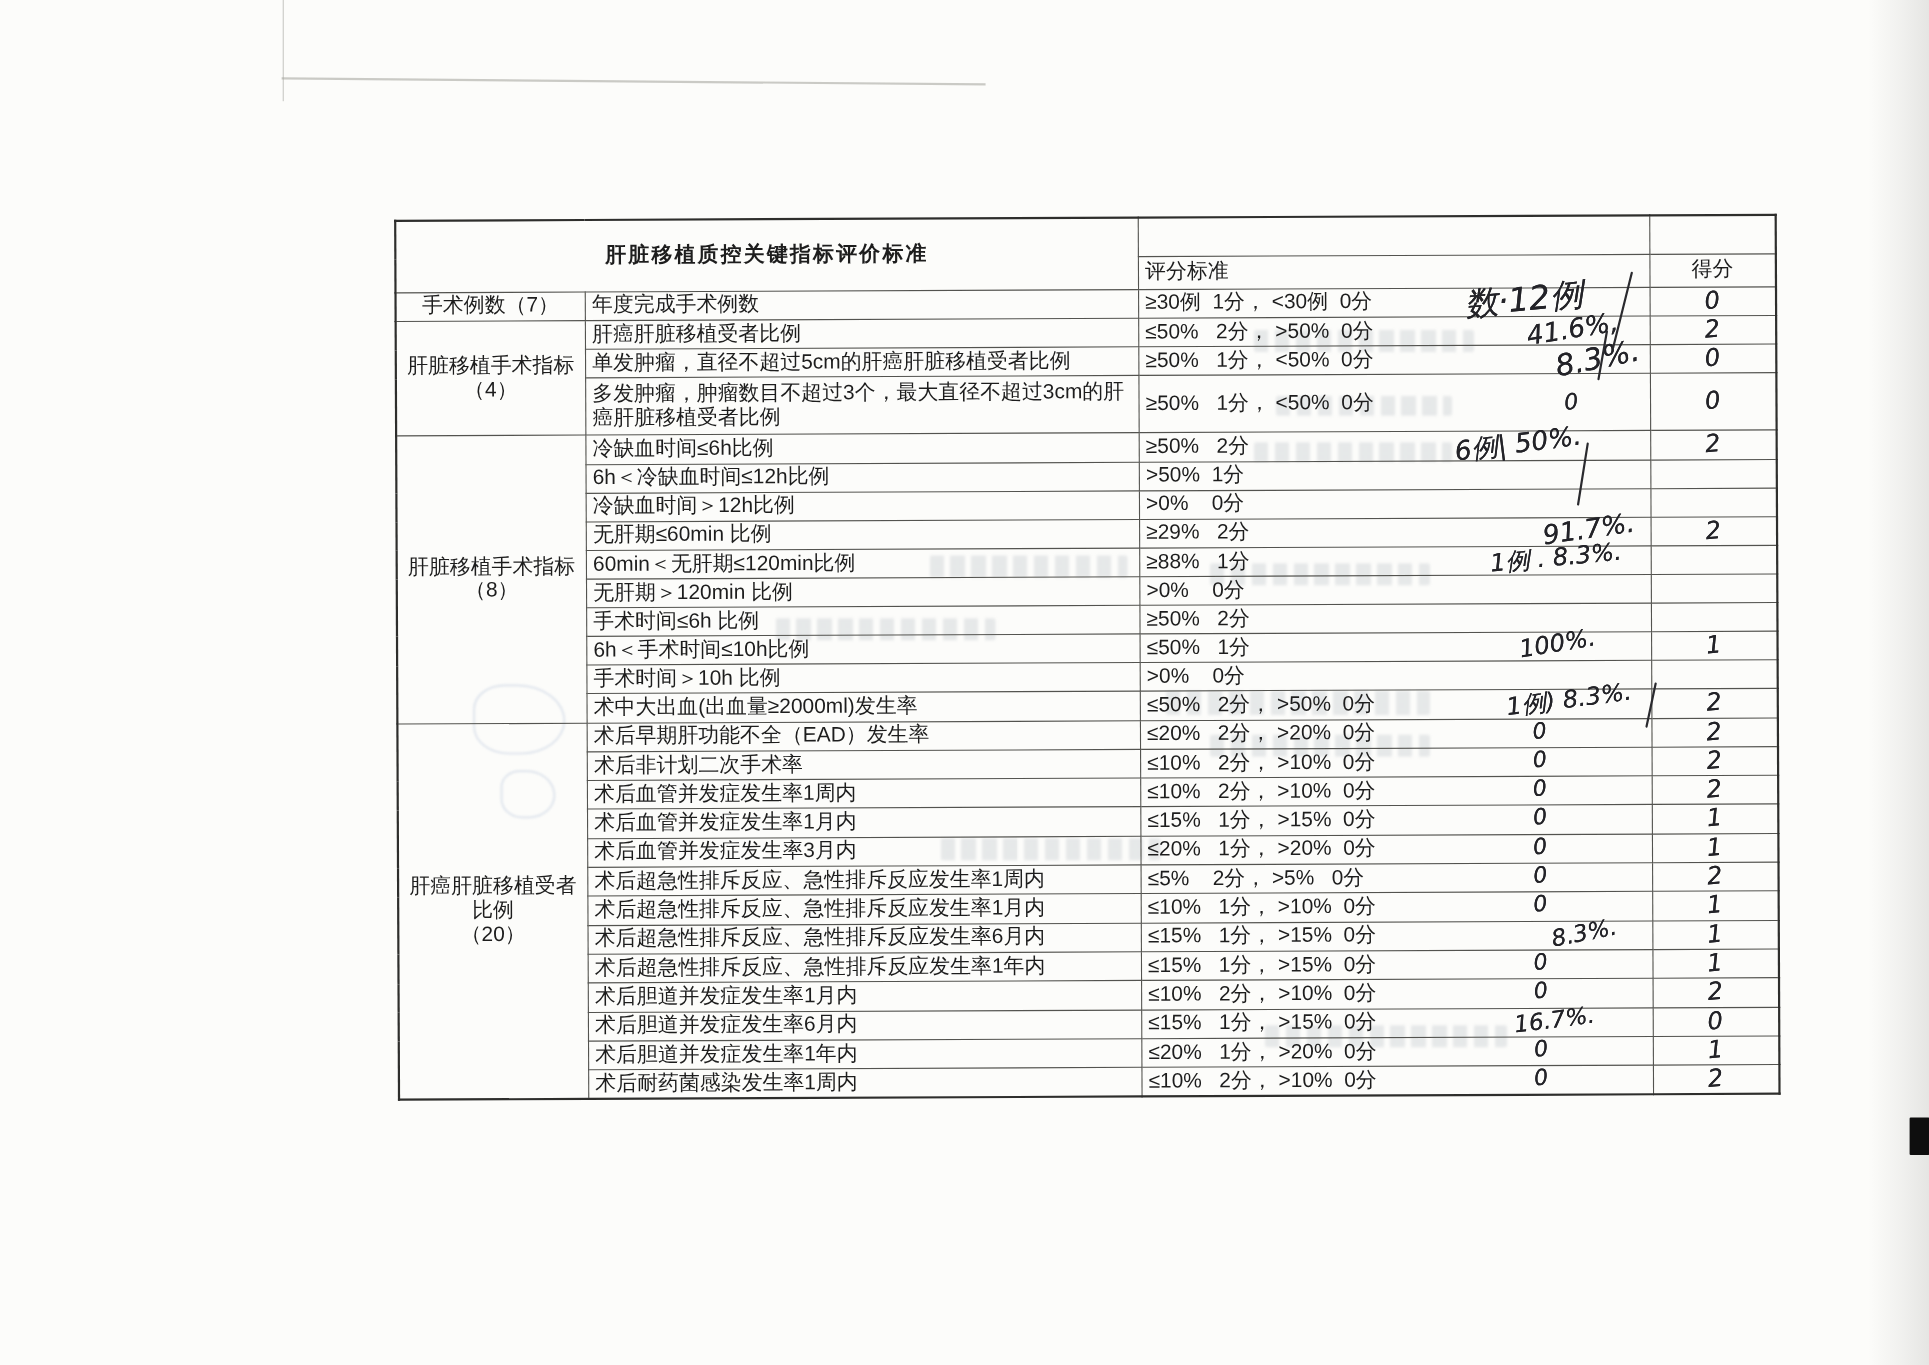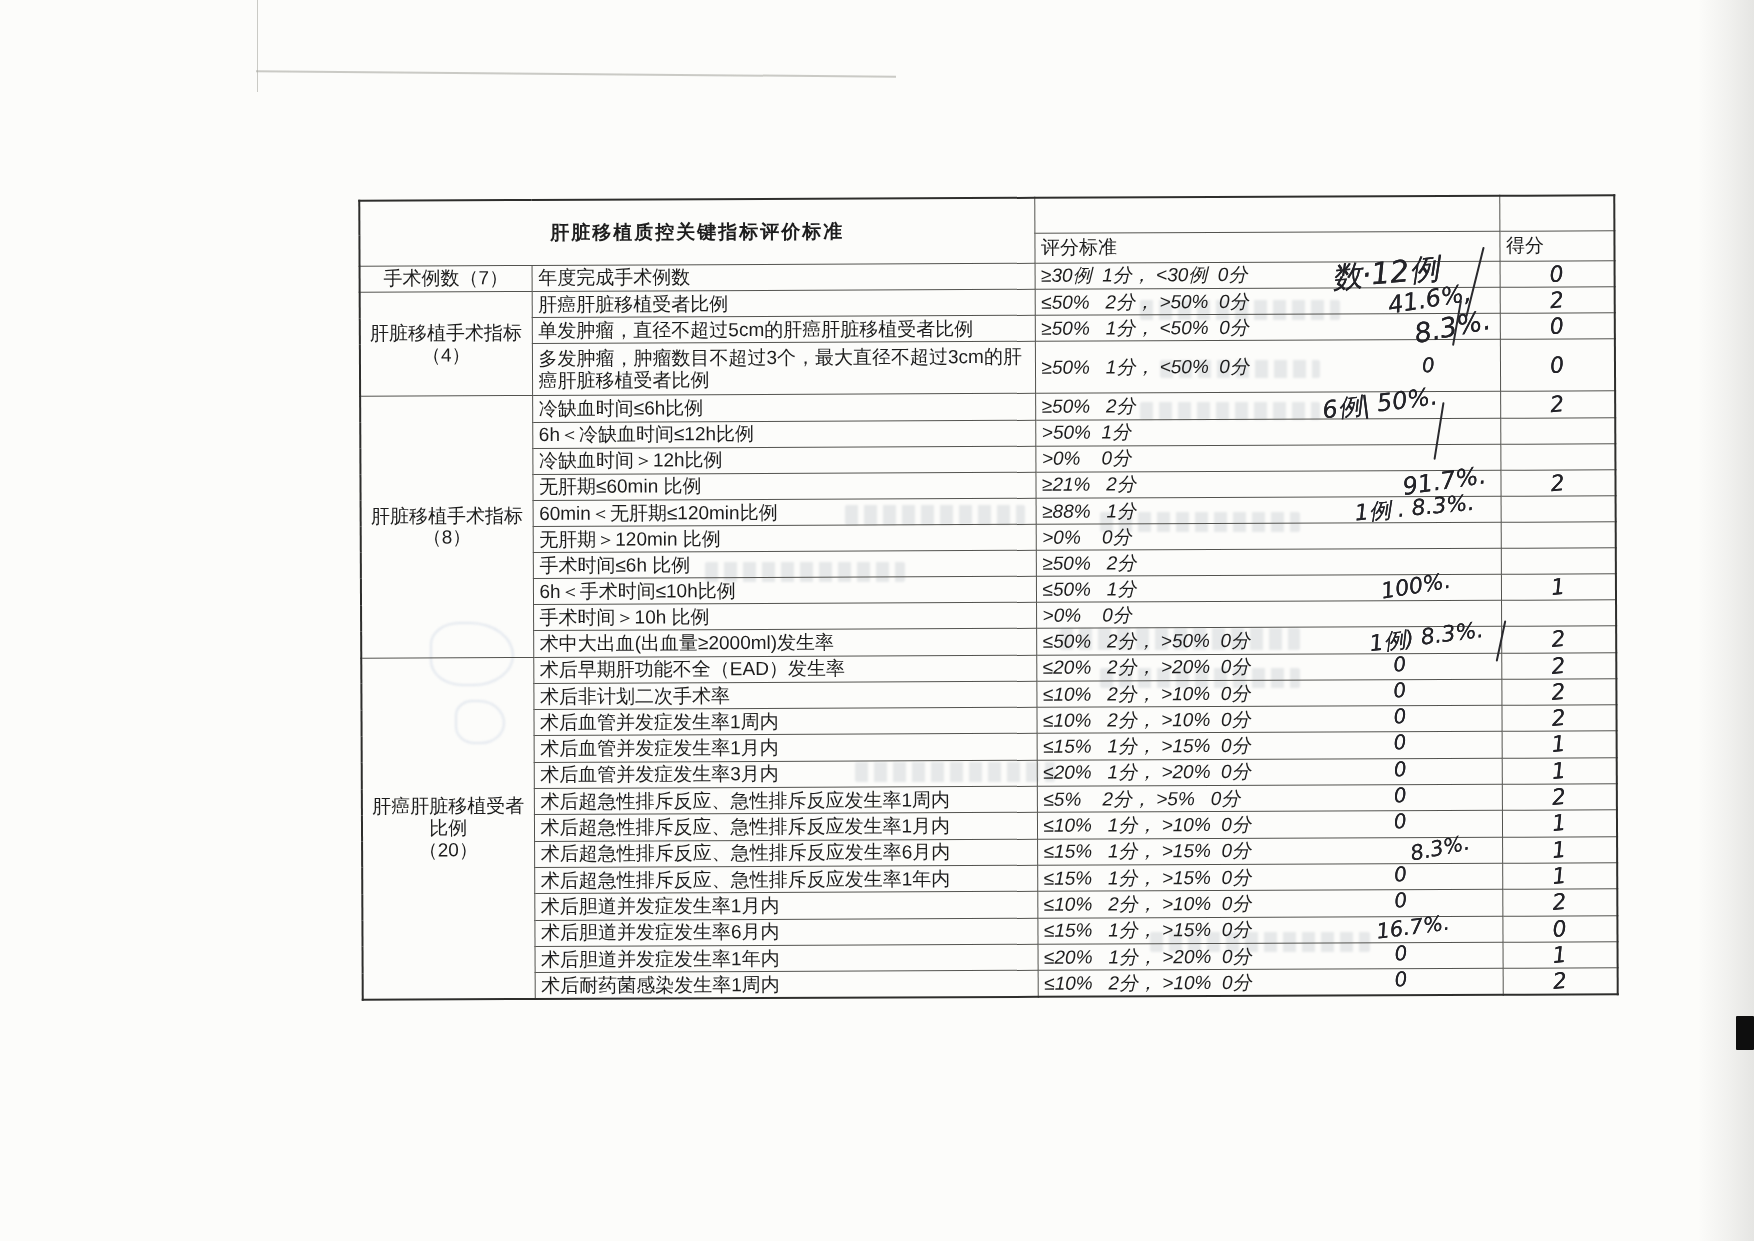--- a/index.html
+++ b/index.html
@@ -19,25 +19,25 @@
   table.qc td{
     border:1.4px solid #53534f;
     padding:0 6px;
     font-size:19px; line-height:1.15;
     color:#1d1d1d; overflow:visible;
     vertical-align:middle;
   }
   tr.hr1{height:35px;} tr.hr2{height:30px;}
   td.title-cell{font-size:28px; font-weight:600; text-align:center; letter-spacing:2px; color:#171717;}
   td.crit-head{text-align:left;}
-  td.score-head{}
+  td.score-head{text-align:center;}
   td.cat{text-align:center; line-height:1.4; padding:0 2px;}
   td.ind{text-align:left;}
   td.crit{position:relative;}
-  .crit-text{white-space:pre;font-style:italic;}
+  .crit-text{white-space:pre;}
   td.score{text-align:center; position:relative;}
   
   .hw{
     font-family:"DejaVu Sans", sans-serif;
     font-style:italic;
     color:#232328;
     text-shadow:0 0 0.5px #232328;
   }
   .note{position:absolute; white-space:nowrap; pointer-events:none;}
   td.score .hw{display:inline-block; transform:rotate(-5deg); font-size:22px;}
@@ -142,21 +142,21 @@
           <td class="crit"><span class="crit-text">&gt;50%  1分</span></td>
           <td class="score"></td>
         </tr>
         <tr style="height: 26px;">
           <td class="ind">冷缺血时间＞12h比例</td>
           <td class="crit"><span class="crit-text">&gt;0%    0分</span></td>
           <td class="score"></td>
         </tr>
         <tr style="height: 26px;">
           <td class="ind">无肝期≤60min 比例</td>
-          <td class="crit"><span class="crit-text">≥21%   2分</span><span class="note hw" style="left: 366px; top: -3px; font-size: 24px; transform: rotate(-8deg);">91.7%.</span></td>
+          <td class="crit"><span class="crit-text">≥29%   2分</span><span class="note hw" style="left: 366px; top: -3px; font-size: 24px; transform: rotate(-8deg);">91.7%.</span></td>
           <td class="score"><span class="hw">2</span></td>
         </tr>
         <tr style="height: 26px;">
           <td class="ind">60min＜无肝期≤120min比例</td>
           <td class="crit"><span class="crit-text">≥88%   1分</span><span class="note hw" style="left: 318px; top: -2px; font-size: 22px; transform: rotate(-5deg);">1例 . 8.3%.</span></td>
           <td class="score"></td>
         </tr>
         <tr style="height: 26px;">
           <td class="ind">无肝期＞120min 比例</td>
           <td class="crit"><span class="crit-text">&gt;0%    0分</span></td>

